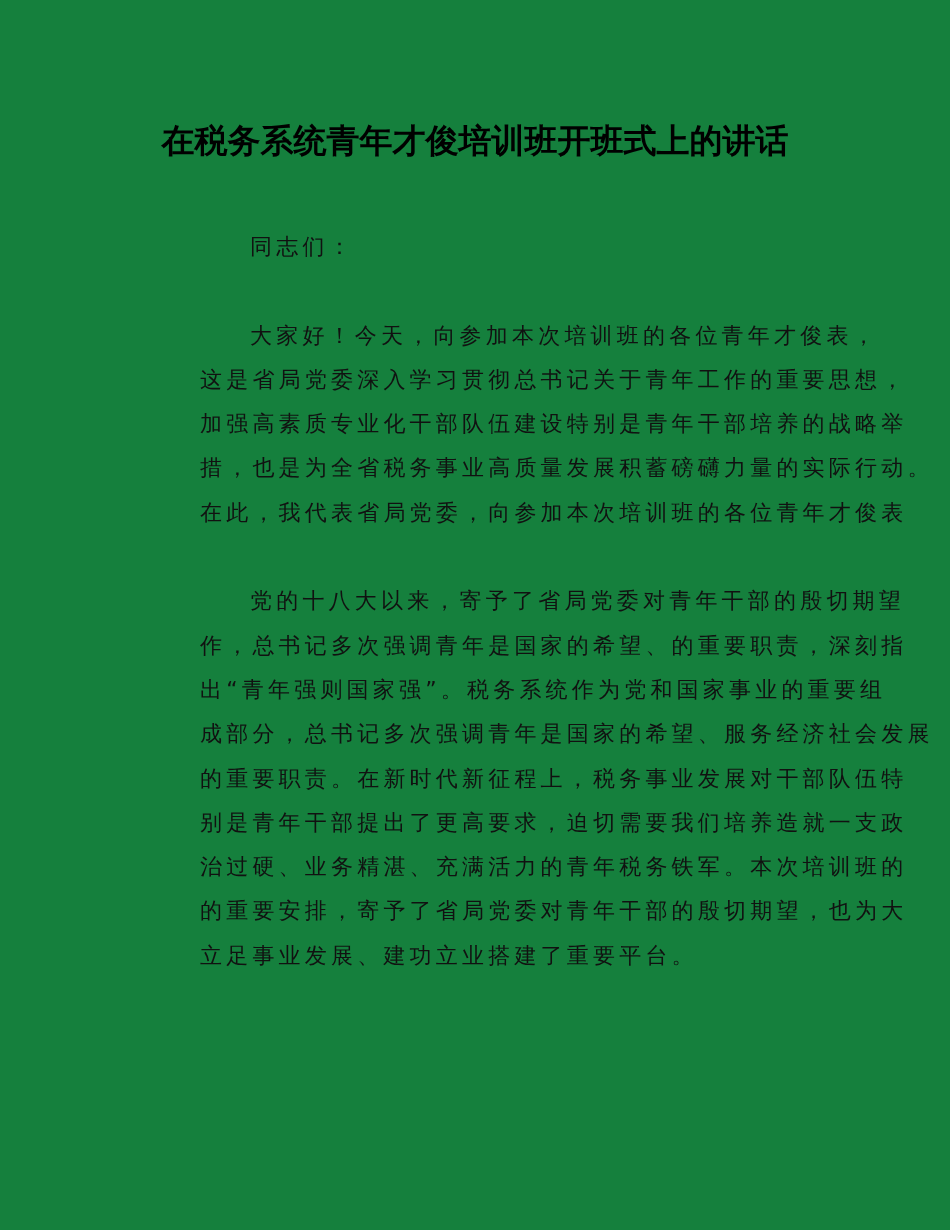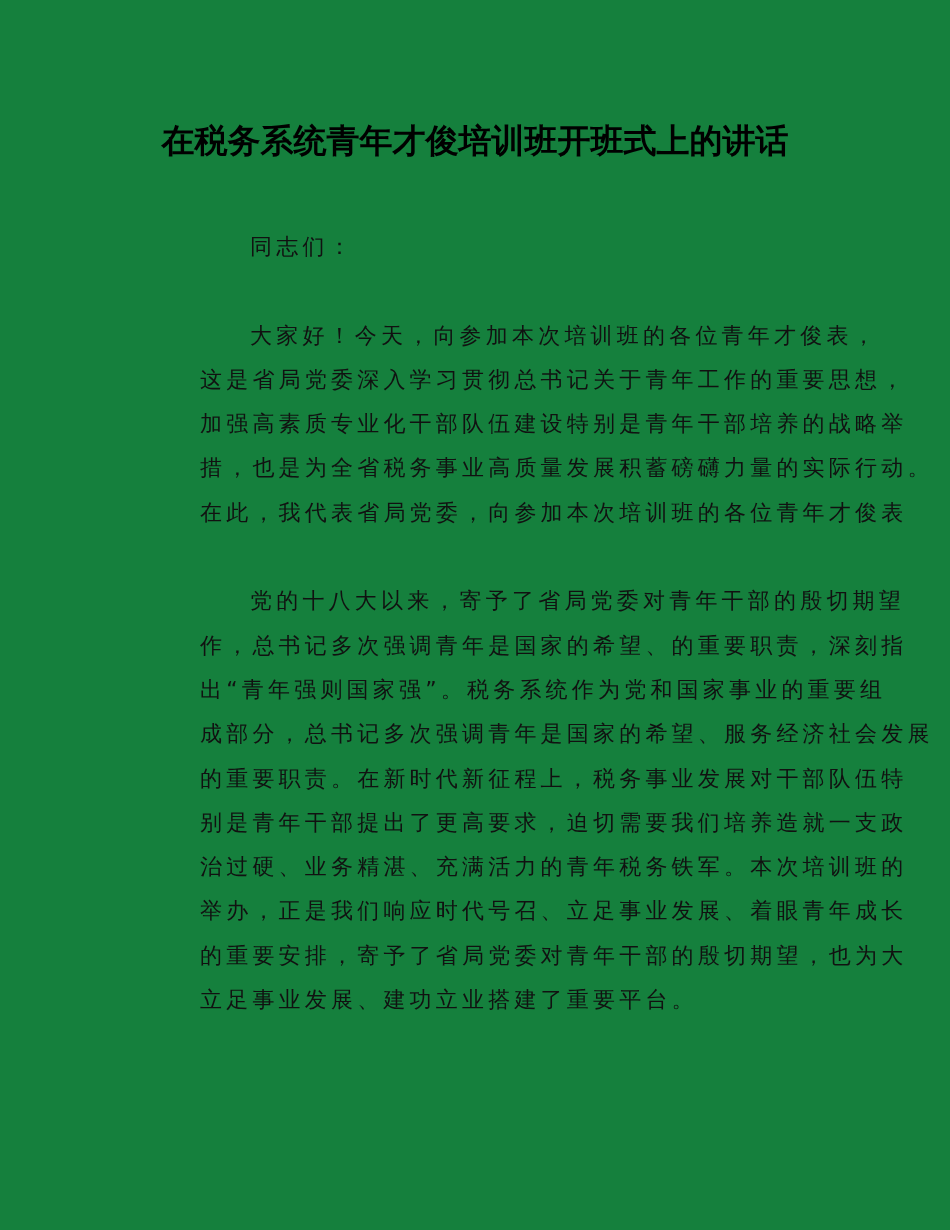--- a/index.html
+++ b/index.html
@@ -76,18 +76,17 @@
     <div class="line"></div>
 
     <div>
       <div class="line indent">党的十八大以来，寄予了省局党委对青年干部的殷切期望</div>
       <div class="line">作，总书记多次强调青年是国家的希望、的重要职责，深刻指</div>
       <div class="line">出“青年强则国家强”。税务系统作为党和国家事业的重要组</div>
       <div class="line">成部分，总书记多次强调青年是国家的希望、服务经济社会发展</div>
       <div class="line">的重要职责。在新时代新征程上，税务事业发展对干部队伍特</div>
       <div class="line">别是青年干部提出了更高要求，迫切需要我们培养造就一支政</div>
       <div class="line">治过硬、业务精湛、充满活力的青年税务铁军。本次培训班的</div>
-      <div class="line">举办，正是我们响应时代号召、立足事业发展、着眼青年成长</div>
       <div class="line">的重要安排，寄予了省局党委对青年干部的殷切期望，也为大</div>
       <div class="line">立足事业发展、建功立业搭建了重要平台。</div>
     </div>
   </div>
 </div>
 
 </body></html>

